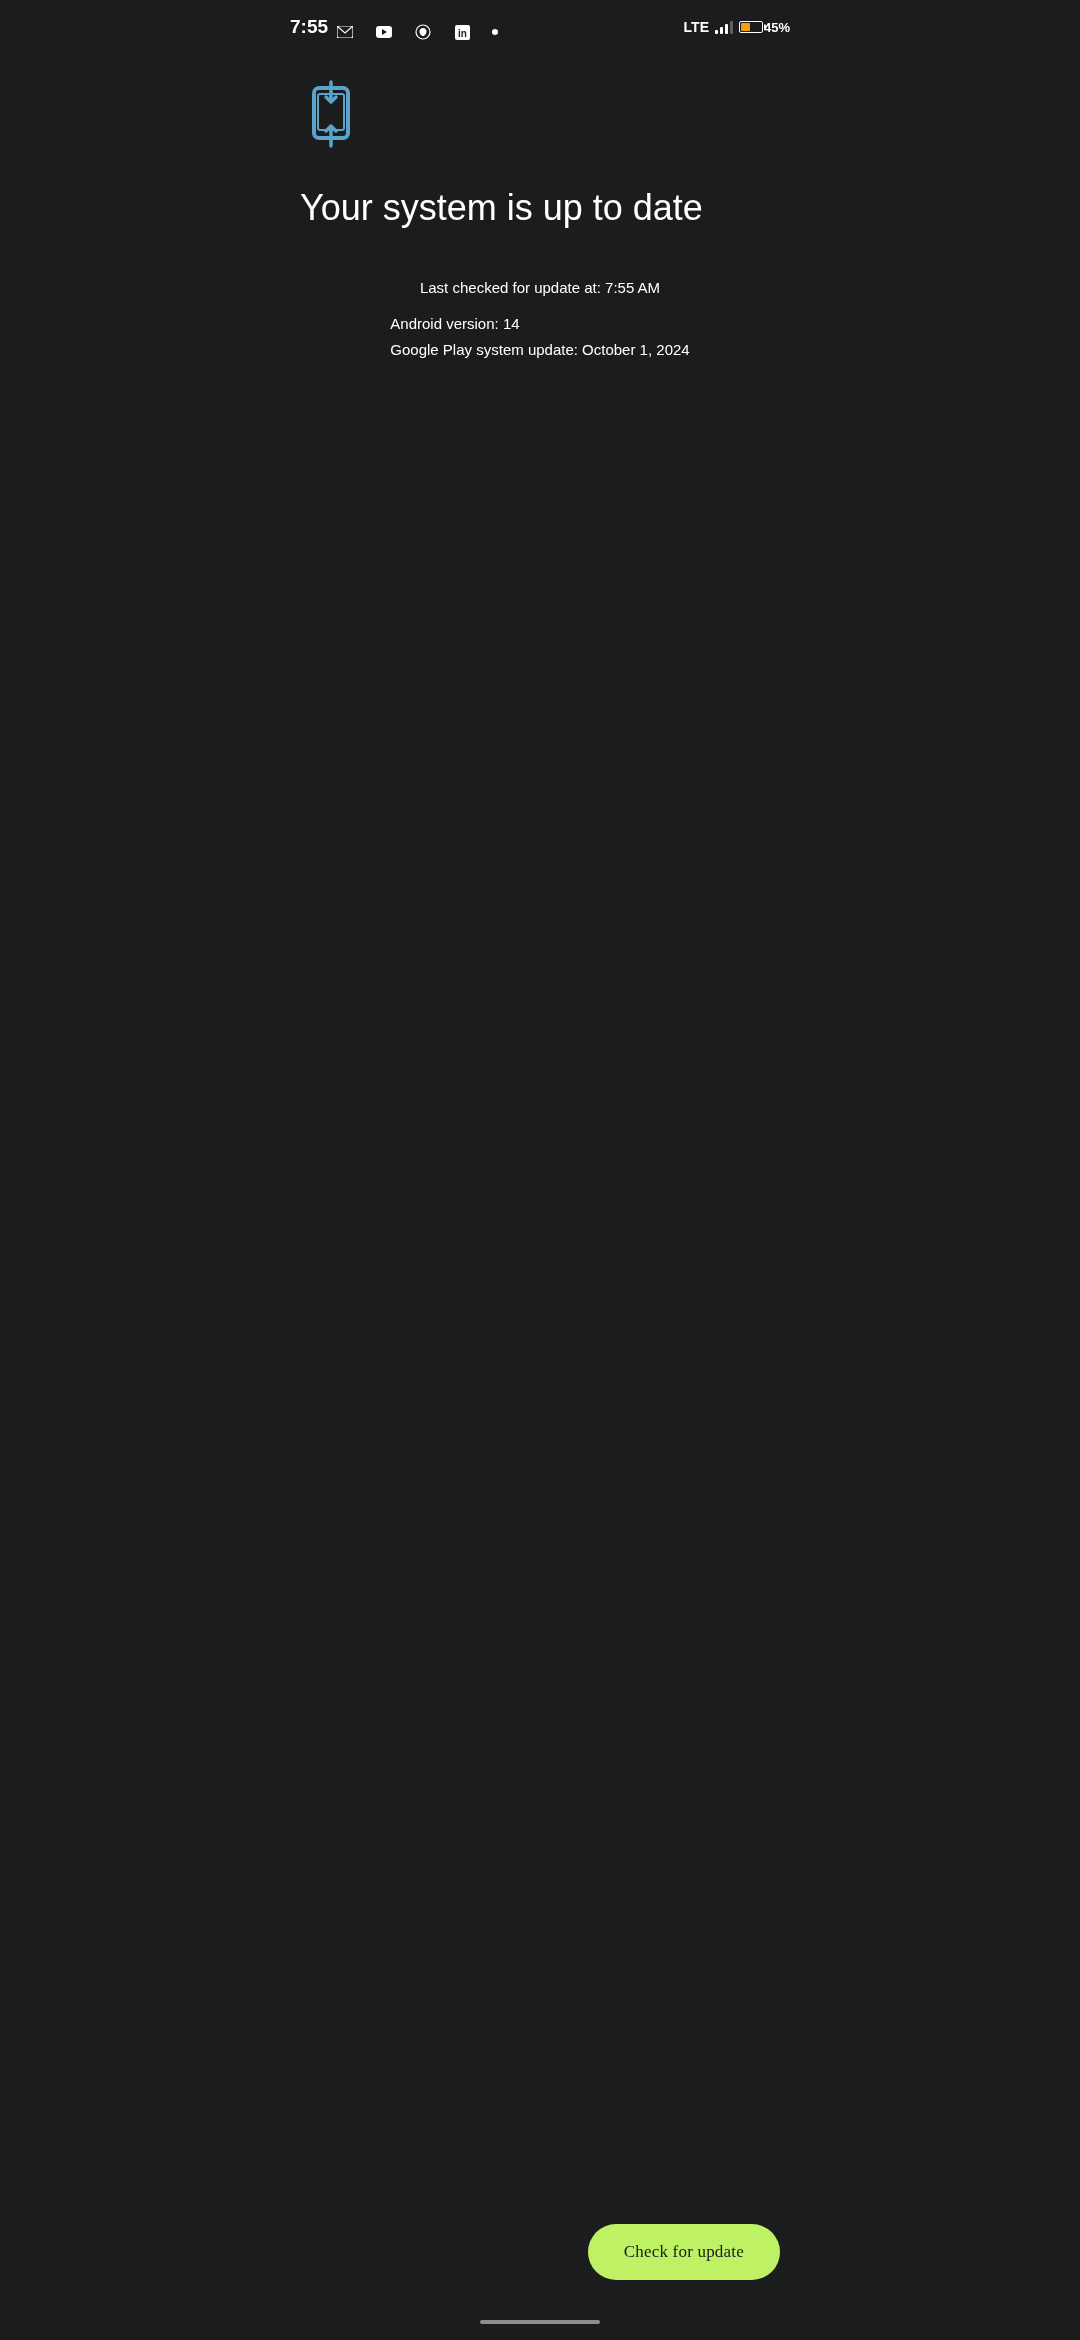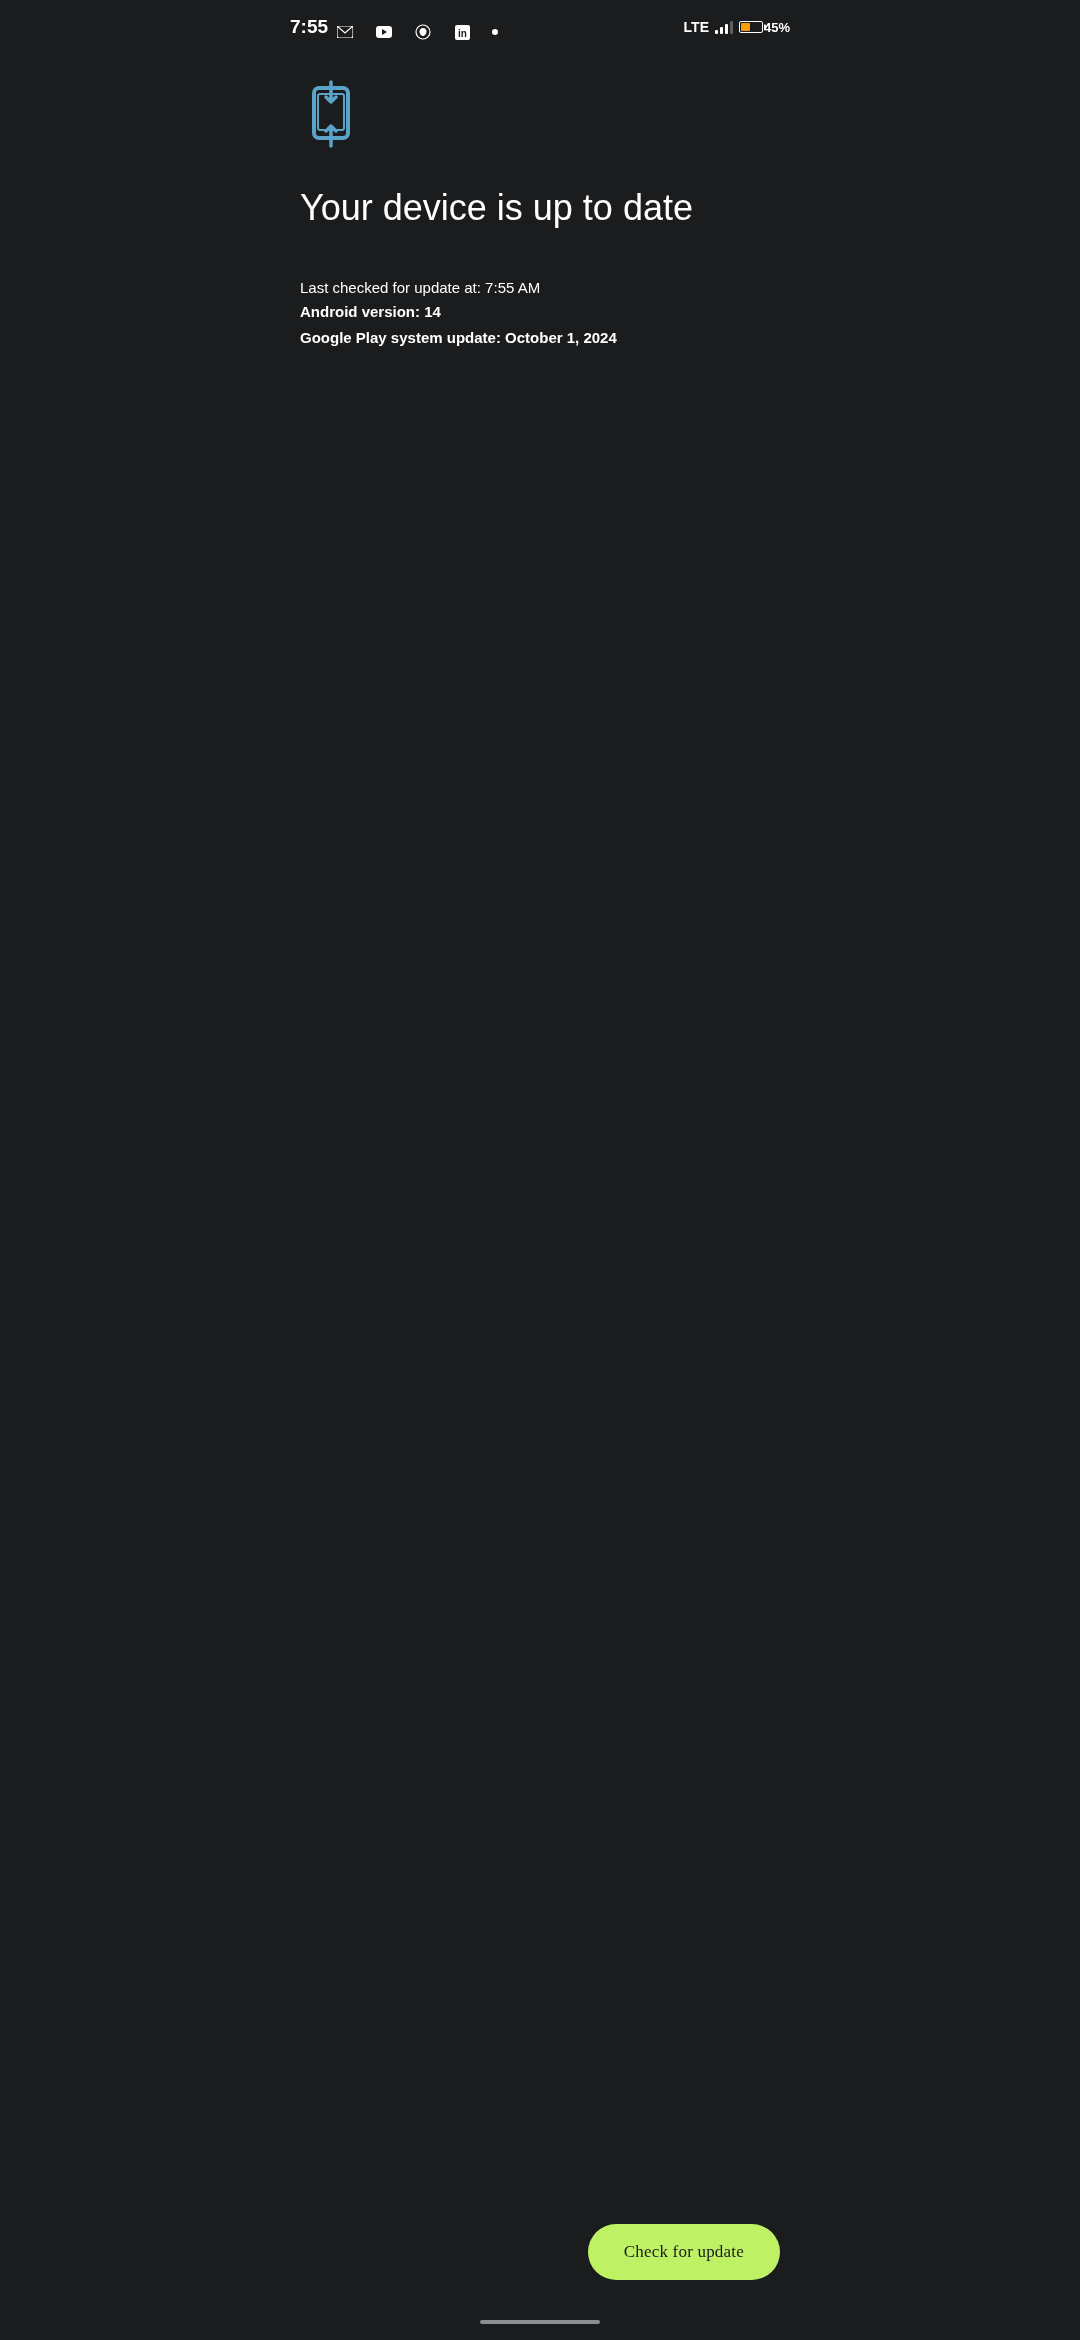--- a/index.html
+++ b/index.html
@@ -170,39 +170,40 @@
       font-weight: 400;
       color: #ffffff;
       line-height: 1.2;
       margin-bottom: 50px;
     }
 
     
     .info-section {
       display: flex;
       flex-direction: column;
-      gap: 4px;
+      gap: 16px;
+      align-items: center;
     }
 
     .last-checked {
       font-size: 15px;
       color: #ffffff;
       font-weight: 400;
     }
 
     .version-info {
       display: flex;
       flex-direction: column;
       gap: 2px;
     }
 
     .version-line {
       font-size: 15px;
       color: #ffffff;
-      font-weight: 700;
+      font-weight: 400;
       line-height: 1.6;
     }
 
     
     .bottom-area {
       padding: 20px 30px 40px 30px;
       display: flex;
       flex-direction: column;
       align-items: flex-end;
       gap: 20px;
@@ -304,21 +305,21 @@
         <rect x="14" y="8" width="34" height="50" rx="5" stroke="#5ba3c9" stroke-width="4" fill="none"></rect>
 
         <rect x="18" y="14" width="26" height="36" rx="2" fill="none" stroke="#5ba3c9" stroke-width="2"></rect>
 
         <path d="M31 2 L31 22 L26 17 M31 22 L36 17" stroke="#5ba3c9" stroke-width="3.5" stroke-linecap="round" stroke-linejoin="round" fill="none"></path>
 
         <path d="M31 66 L31 46 L26 51 M31 46 L36 51" stroke="#5ba3c9" stroke-width="3.5" stroke-linecap="round" stroke-linejoin="round" fill="none"></path>
       </svg>
     </div>
 
-    <h1 class="page-title">Your device is up to date</h1>
+    <h1 class="page-title">Your system is up to date</h1>
 
     <div class="info-section">
       <p class="last-checked">Last checked for update at: 7:55 AM</p>
       <div class="version-info">
         <p class="version-line">Android version: 14</p>
         <p class="version-line">Google Play system update: October 1, 2024</p>
       </div>
     </div>
 
   </div>

